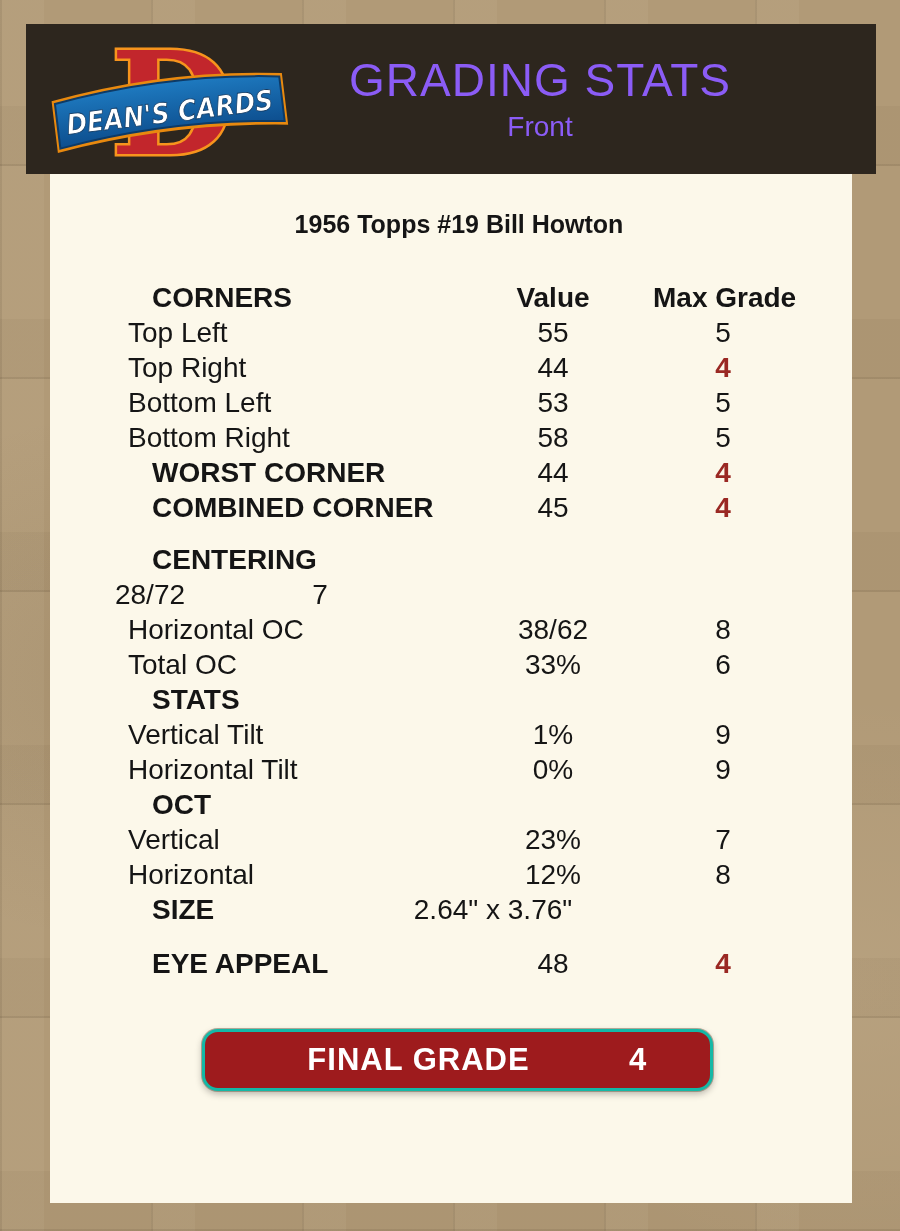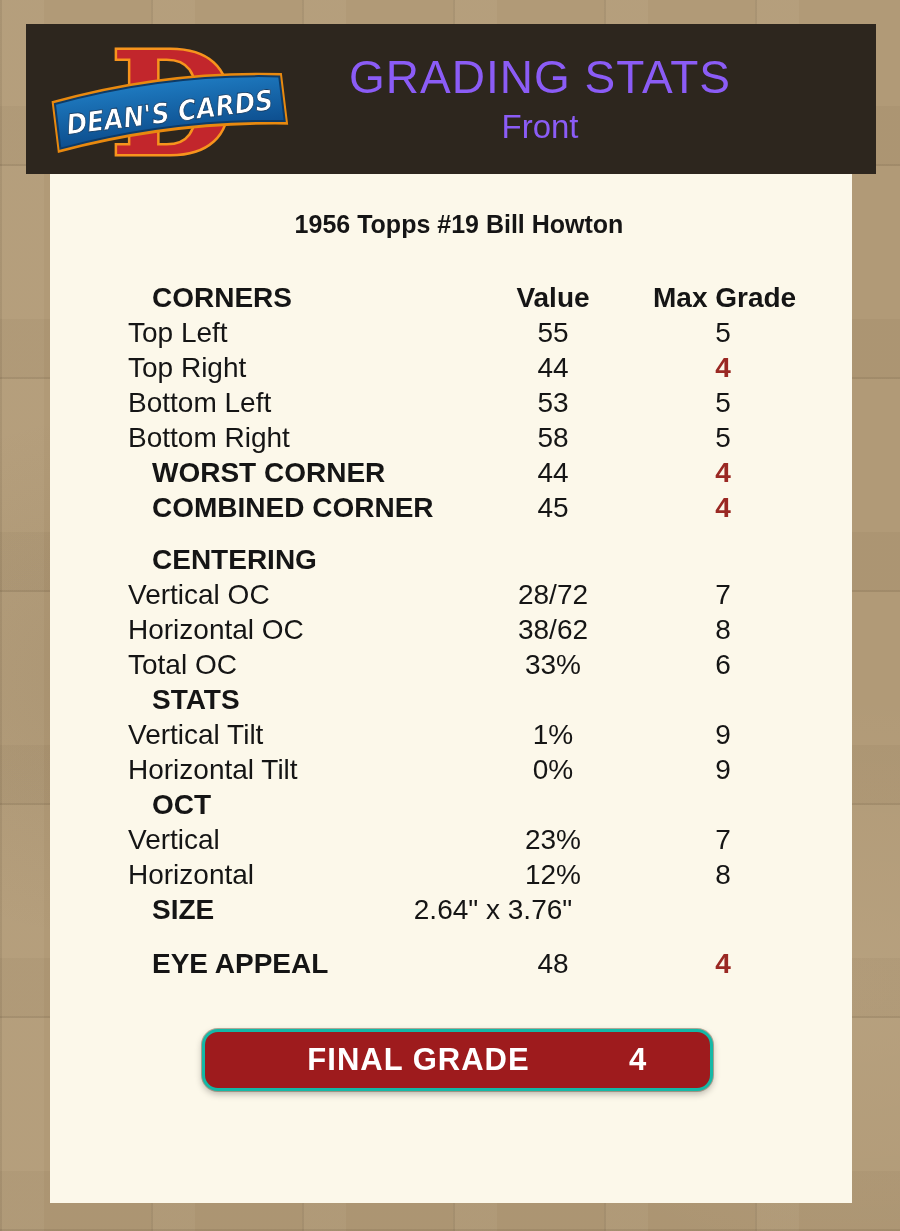--- a/index.html
+++ b/index.html
@@ -29,21 +29,21 @@
     position:absolute;left:26px;top:24px;width:850px;height:150px;
     background:var(--header-bg, #2d261e);
   }
   .logo{position:absolute;left:24px;top:8px;width:242px;height:134px;}
   .header-text{
     position:absolute;left:244px;top:0;width:540px;height:150px;
     display:flex;flex-direction:column;justify-content:center;align-items:center;
     color:#8b5cf6;
   }
   .header-text .main{font-size:46px;letter-spacing:1px;line-height:1.1;}
-  .header-text .sub{font-size:33px;margin-top:6px;}
+  .header-text .sub{font-size:28px;margin-top:6px;}
 
   
   .panel{
     position:absolute;left:50px;top:174px;width:802px;height:1029px;
     background:var(--panel-bg, #fcf8ea);
     color:#151515;
   }
   .card-title{margin-top:34px;height:32px;line-height:32px;text-align:center;font-size:25px;font-weight:700;padding-left:16px;}
   .card-serial{margin-top:2px;height:32px;line-height:32px;text-align:center;font-size:26px;}
 
@@ -144,21 +144,20 @@
     <div class="c-label">COMBINED CORNER</div>
     <div class="c-value">45</div>
     <div class="c-max red">4</div>
   </div>
           <div class="t-row section gap-sm">
     <div class="c-label">CENTERING</div>
     <div class="c-value"></div>
     <div class="c-max"></div>
   </div>
           <div class="t-row sub">
-    <div class="c-label">Vertical OC</div>
     <div class="c-value">28/72</div>
     <div class="c-max">7</div>
   </div>
           <div class="t-row sub">
     <div class="c-label">Horizontal OC</div>
     <div class="c-value">38/62</div>
     <div class="c-max">8</div>
   </div>
           <div class="t-row sub">
     <div class="c-label">Total OC</div>

